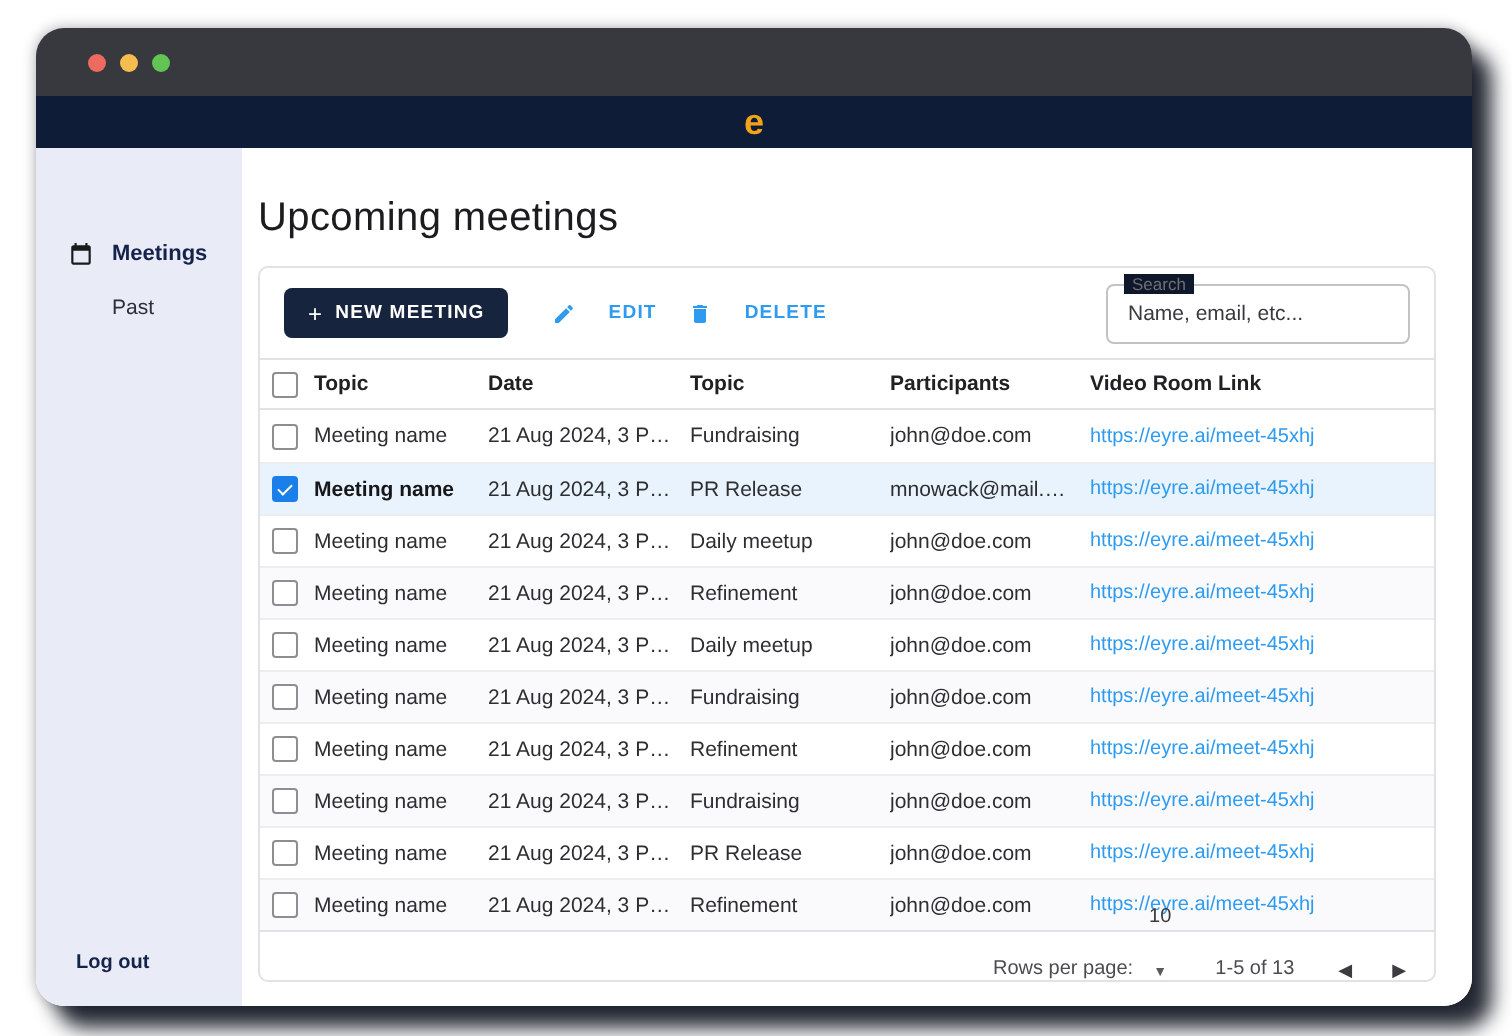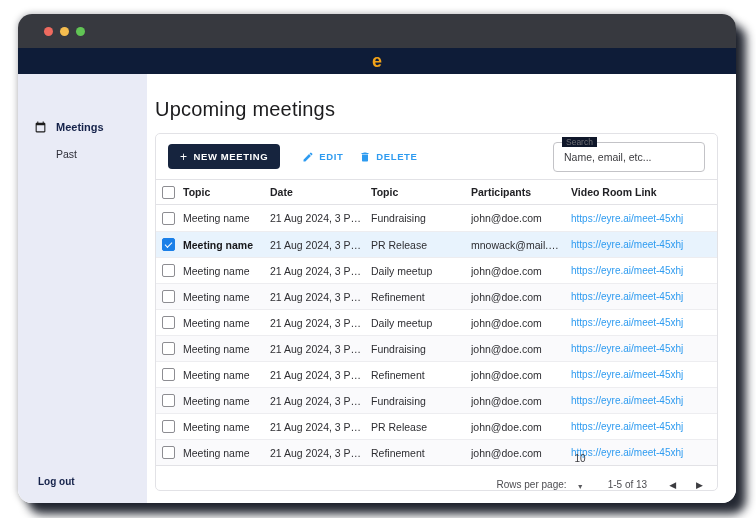--- a/index.html
+++ b/index.html
@@ -19,21 +19,21 @@
   .dot.yellow { background:#f5bd4f; }
   .dot.green { background:#61c455; }
 
   
   .navbar { height:26px; background:#0e1c38; flex:0 0 auto; display:flex; align-items:center; justify-content:center; }
   .logo { color:#f2a319; font-size:18px; font-weight:800; line-height:1; }
 
   .body { flex:1; display:flex; background:#ffffff; min-height:0; }
 
   
-  .sidebar { width:129px; flex:0 0 auto; background:#e9ebf6; position:relative; padding-top:42px; }
+  .sidebar { width:103px; flex:0 0 auto; background:#e9ebf6; position:relative; padding-top:42px; }
   .side-section { display:flex; align-items:center; padding-left:16px; height:22px; color:#15224a; font-size:11px; font-weight:700; }
   .side-section .icon { width:13px; height:13px; margin-right:9px; color:#1b1b1b; display:inline-flex; }
   .side-sub { height:19px; line-height:19px; padding-left:38px; font-size:10.5px; color:#2e2e38; margin-top:7px; cursor:pointer; }
   .side-sub.active { background:#dce2f3; font-weight:700; color:#15224a; }
   .logout { position:absolute; left:20px; bottom:16px; font-size:10px; font-weight:700; color:#15224a; cursor:pointer; }
 
   
   .main { flex:1; padding:24px 18px 0 8px; min-width:0; }
   .page-title { font-size:20px; font-weight:500; color:#1c1c1e; margin-bottom:12px; letter-spacing:0.2px; }
 
@@ -43,21 +43,21 @@
   .toolbar { display:flex; align-items:center; padding:8px 12px; height:45px; }
   .btn-primary {
     background:#16243e; color:#fff; border:none; border-radius:4px;
     font-family:inherit; font-size:9.5px; font-weight:700; letter-spacing:0.6px;
     padding:7px 12px; display:inline-flex; align-items:center; gap:6px; cursor:pointer;
   }
   .btn-primary .plus { font-size:12px; font-weight:400; line-height:0; }
   .btn-text {
     background:none; border:none; color:#2e9bf0; font-family:inherit;
     font-size:9.5px; font-weight:700; letter-spacing:0.6px;
-    display:inline-flex; align-items:center; gap:5px; cursor:pointer;
+    display:inline-flex; align-items:center; gap:16px; cursor:pointer;
   }
   .btn-text.edit { margin-left:22px; }
   .btn-text.delete { margin-left:16px; }
 
   .search { margin-left:auto; position:relative; width:152px; height:30px; border:1px solid #c3c3c7; border-radius:4px; background:#fff; }
   .search-label { position:absolute; top:-6px; left:8px; background:#0f172a; padding:0 4px; font-size:8.5px; color:#6f6f74; }
   .search input { border:none; outline:none; width:100%; height:100%; padding:0 10px; font-family:inherit; font-size:10.5px; color:#3a3a3e; background:transparent; }
   .search input::placeholder { color:#3a3a3e; opacity:1; }
 
   

